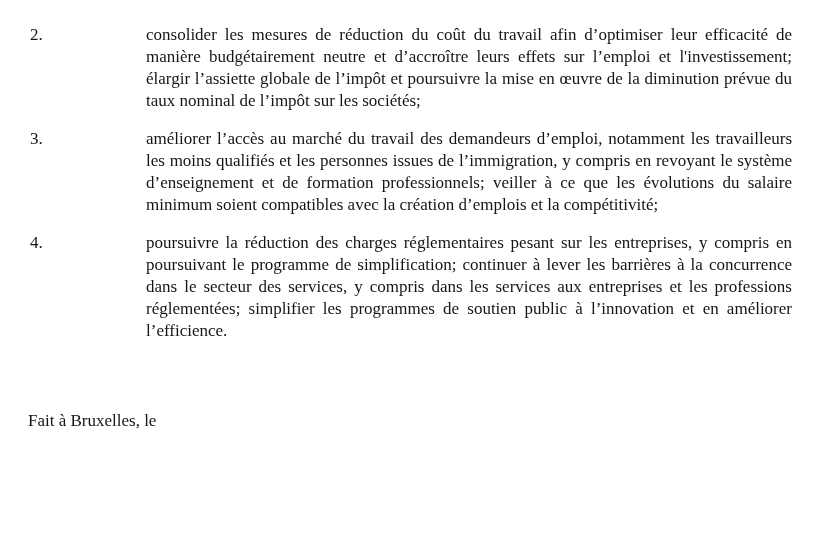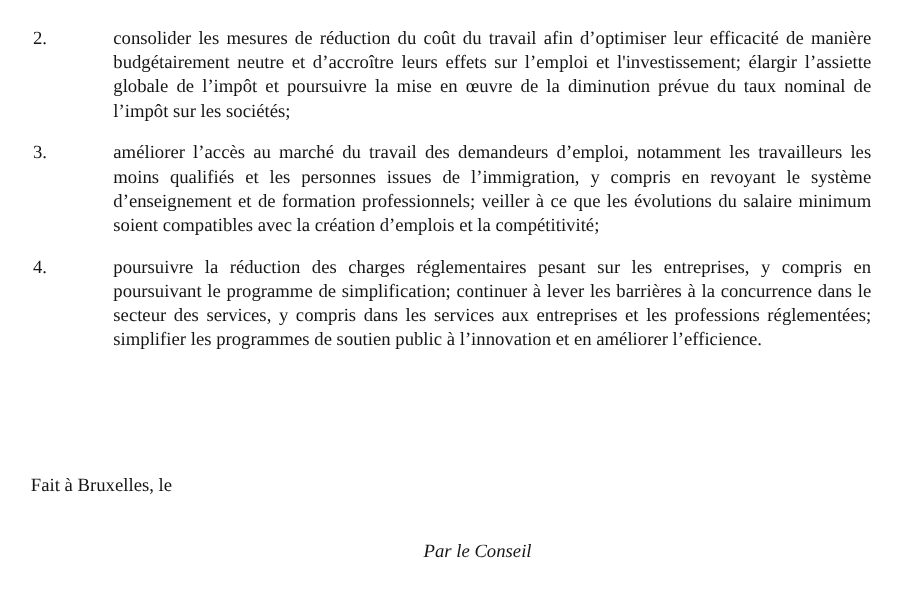--- a/index.html
+++ b/index.html
@@ -29,24 +29,25 @@
     margin-bottom: 16px;
   }
   .doc-item-number {
     width: 73px;
     flex-shrink: 0;
     text-align: left;
   }
   .doc-item-text {
     width: 689px;
     text-align: justify;
+    margin-left: 43px;
   }
   .place-line {
     position: absolute;
-    top: 430px;
+    top: 410px;
     left: 28px;
   }
   .signature-block {
     position: absolute;
     top: 488px;
     left: 385px;
     font-style: italic;
     line-height: 25px;
   }
 </style>
@@ -70,16 +71,15 @@
     <div class="doc-item">
       <div class="doc-item-number">4.</div>
       <div class="doc-item-text">poursuivre la réduction des charges réglementaires pesant sur les entreprises, y compris en poursuivant le programme de simplification; continuer à lever les barrières à la concurrence dans le secteur des services, y compris dans les services aux entreprises et les professions réglementées; simplifier les programmes de soutien public à l’innovation et en améliorer l’efficience.</div>
     </div>
 
   </div>
 
   <div class="place-line">Fait à Bruxelles, le</div>
 
   <div class="signature-block">
-    <div>Par le Conseil</div>
   </div>
 
 </div>
 
 </body></html>

